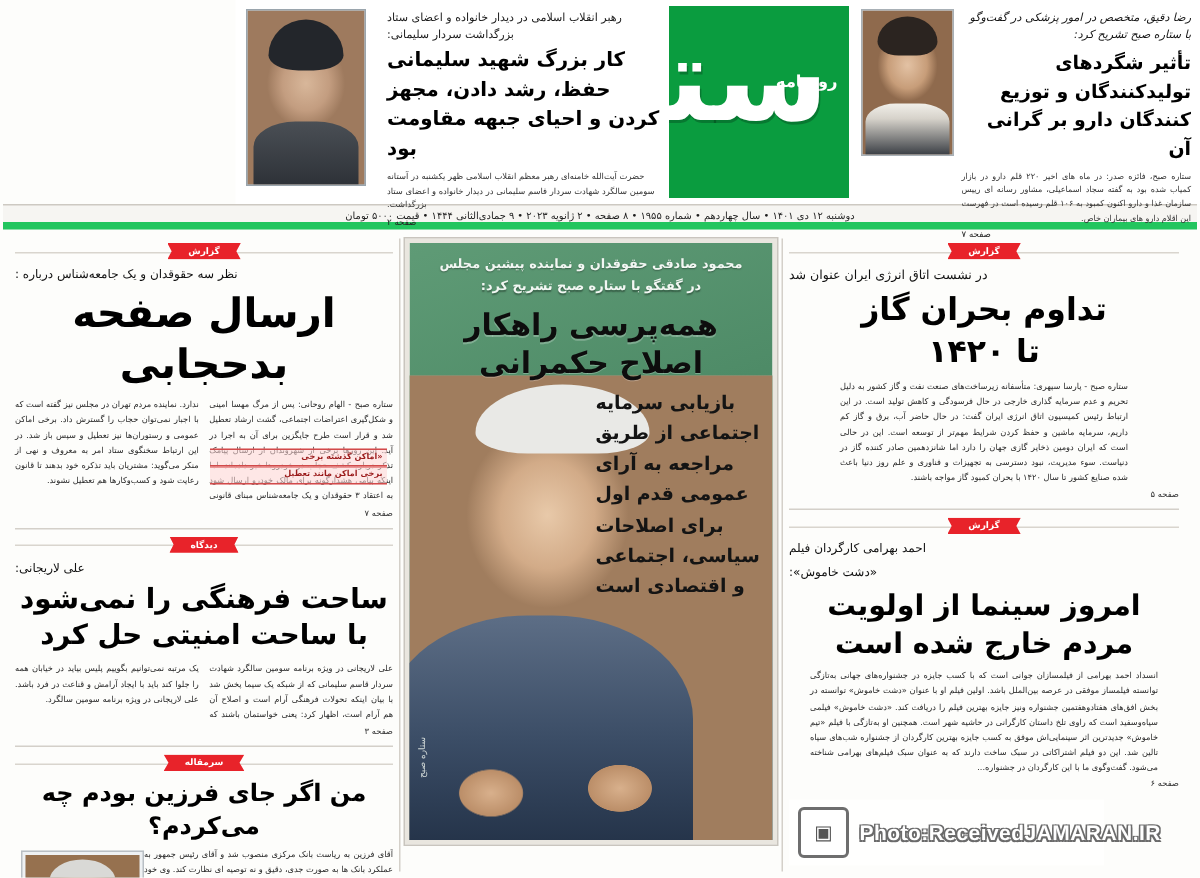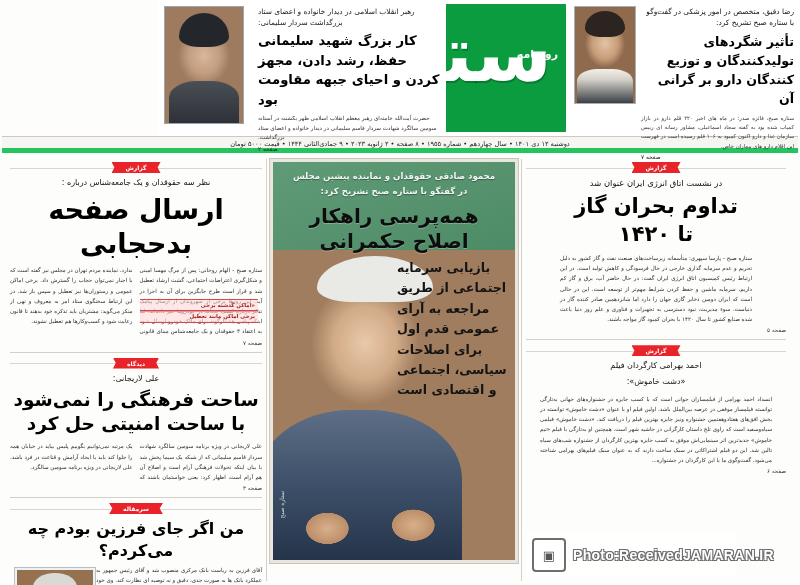--- a/index.html
+++ b/index.html
@@ -139,20 +139,21 @@
     display: flex;
     flex-direction: row-reverse;
     gap: 5px;
   }
   .pharma-text { flex: 1; text-align: right; }
   .pharma-kicker {
     font-size: 7.4px;
     line-height: 1.55;
     color: #141414;
     text-align: right;
+    font-style: italic;
   }
   .pharma-headline {
     font-size: 12.6px;
     font-weight: bold;
     line-height: 1.5;
     color: #000;
     margin-top: 4px;
     text-align: right;
     letter-spacing: -0.3px;
   }
@@ -251,21 +252,21 @@
     font-weight: bold;
     padding: 2px 14px;
     letter-spacing: .3px;
     clip-path: polygon(0 0, 100% 0, 94% 50%, 100% 100%, 0 100%, 6% 50%);
   }
 
   .story-kicker {
     font-size: 8px;
     line-height: 1.6;
     color: #111;
-    text-align: center;
+    text-align: left;
     margin-bottom: 3px;
   }
 
   .story-headline {
     font-weight: bold;
     color: #000;
     text-align: center;
     letter-spacing: -0.4px;
   }
   .hl-xl { font-size: 27px; line-height: 1.25; }
@@ -595,20 +596,21 @@
 
       <div class="hrule"></div>
 
       <div class="tag-row">
         <div class="tag">گزارش</div>
       </div>
 
       <div>
         <div class="story-kicker">احمد بهرامی کارگردان فیلم</div>
         <div class="story-kicker">«دشت خاموش»:</div>
+        <div class="story-headline hl-lg" style="font-size:19px;">امروز سینما از اولویت مردم خارج شده است</div>
         <div class="story-body" style="padding:0 14px;">انسداد احمد بهرامی از فیلمسازان جوانی است که با کسب جایزه در جشنواره‌های جهانی به‌تازگی توانسته فیلمساز موفقی در عرصه بین‌الملل باشد. اولین فیلم او با عنوان «دشت خاموش» توانسته در بخش افق‌های هفتادوهفتمین جشنواره ونیز جایزه بهترین فیلم را دریافت کند. «دشت خاموش» فیلمی سیاه‌وسفید است که راوی تلخ داستان کارگرانی در حاشیه شهر است. همچنین او به‌تازگی با فیلم «تیم خاموش» جدیدترین اثر سینمایی‌اش موفق به کسب جایزه بهترین کارگردان از جشنواره شب‌های سیاه تالین شد. این دو فیلم اشتراکاتی در سبک ساخت دارند که به عنوان سبک فیلم‌های بهرامی شناخته می‌شود. گفت‌وگوی ما با این کارگردان در جشنواره...</div>
         <div class="page-no">صفحه ۶</div>
       </div>
 
       <div class="watermark">
         <div class="wm-logo">▣</div>
         <div class="wm-lines">
           <span>Photo:Received</span>
           <span>JAMARAN.IR</span>
         </div>

